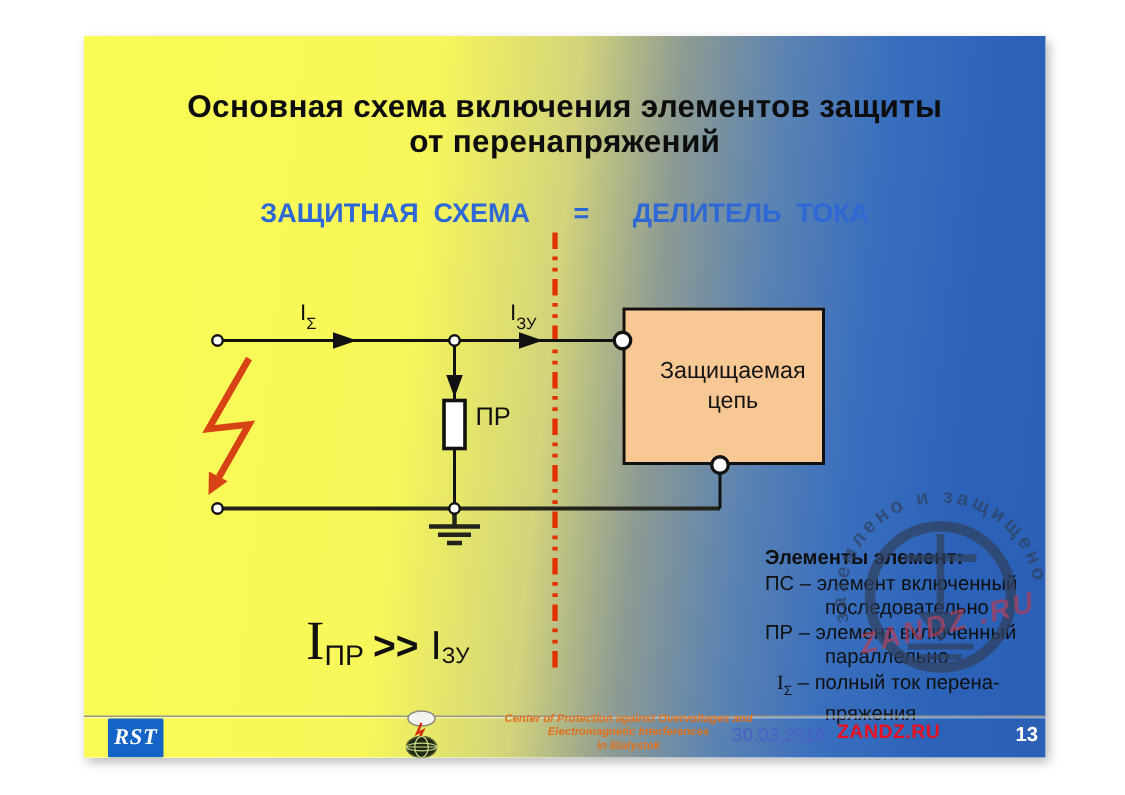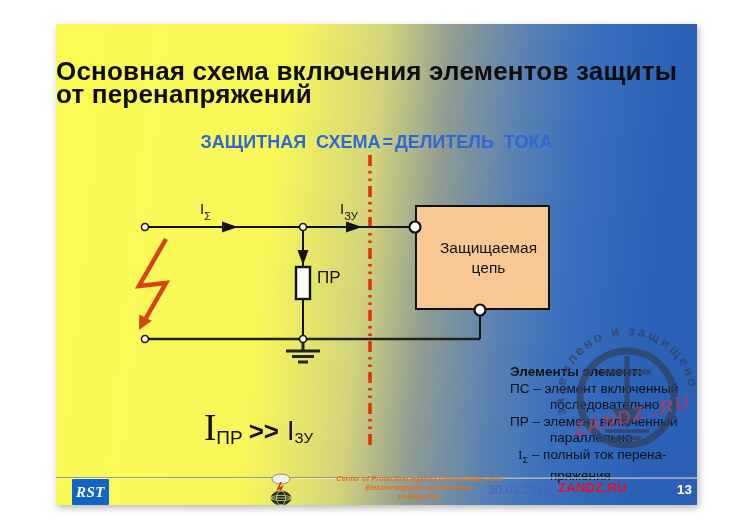--- a/index.html
+++ b/index.html
@@ -5,24 +5,24 @@
   html,body{margin:0;padding:0;}
   body{
     width:750px;height:530px;background:#ffffff;position:relative;overflow:hidden;
     font-family:"Liberation Sans",sans-serif;
   }
   .slide{
     position:absolute;left:56px;top:24px;width:641px;height:481px;overflow:hidden;
     background:linear-gradient(96deg,#FBFB55 0%,#F7F75A 34%,#D3D47B 48%,#8E9B93 58%,#5B83B2 68%,#3A6FBE 78%,#2B62B8 90%,#2A5FB4 100%);
     box-shadow:2px 3px 7px rgba(0,0,0,0.28);
   }
-  .title{position:absolute;left:0;right:0;top:36px;color:#0d0d0d;
-         font-weight:bold;font-size:26px;line-height:23px;letter-spacing:0.2px;}
+  .title{position:absolute;left:0;right:0;top:36px;text-align:center;color:#0d0d0d;
+         font-weight:bold;font-size:21px;line-height:23px;letter-spacing:0.2px;}
   .subtitle{position:absolute;left:0;right:0;top:108px;display:flex;justify-content:center;
-            gap:2px;color:#2E68D4;font-weight:bold;font-size:18px;word-spacing:5px;}
+            gap:29px;color:#2E68D4;font-weight:bold;font-size:18px;word-spacing:5px;}
   svg.layer{position:absolute;left:0;top:0;pointer-events:none;}
   
   .pbox{position:absolute;left:359px;top:181px;width:135px;height:105px;background:#F7C894;
         border:2.5px solid #111;box-sizing:border-box;display:flex;flex-direction:column;
         justify-content:center;align-items:center;color:#141414;font-size:15.5px;line-height:20px;padding-left:12px;}
   
   .clabel{position:absolute;font-size:15px;color:#111;}
   .clabel sub{font-size:11px;position:relative;bottom:-2px;}
   .lbl-isigma{left:144px;top:176px;}
   .lbl-izu{left:284px;top:176px;}

